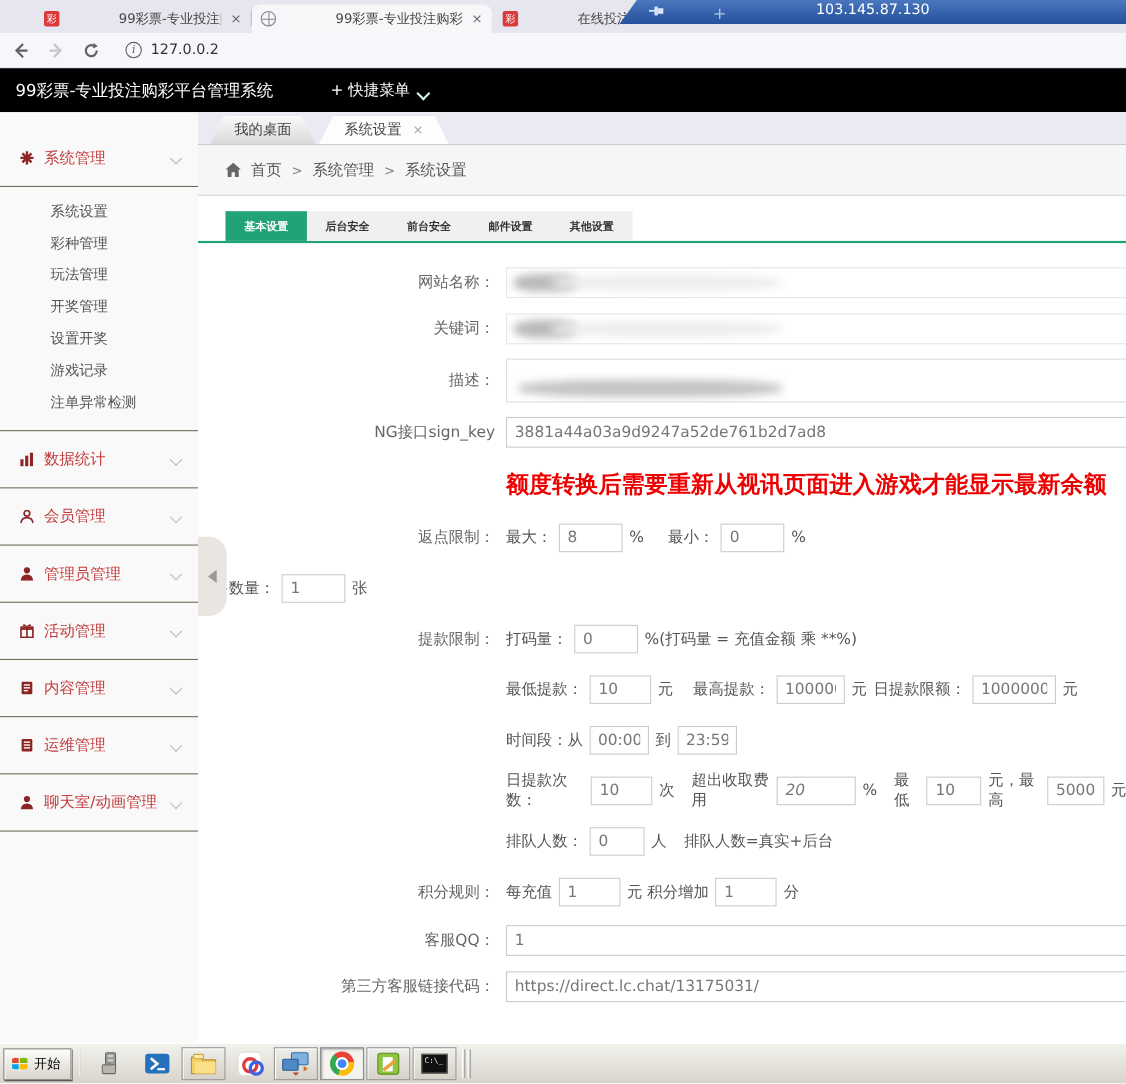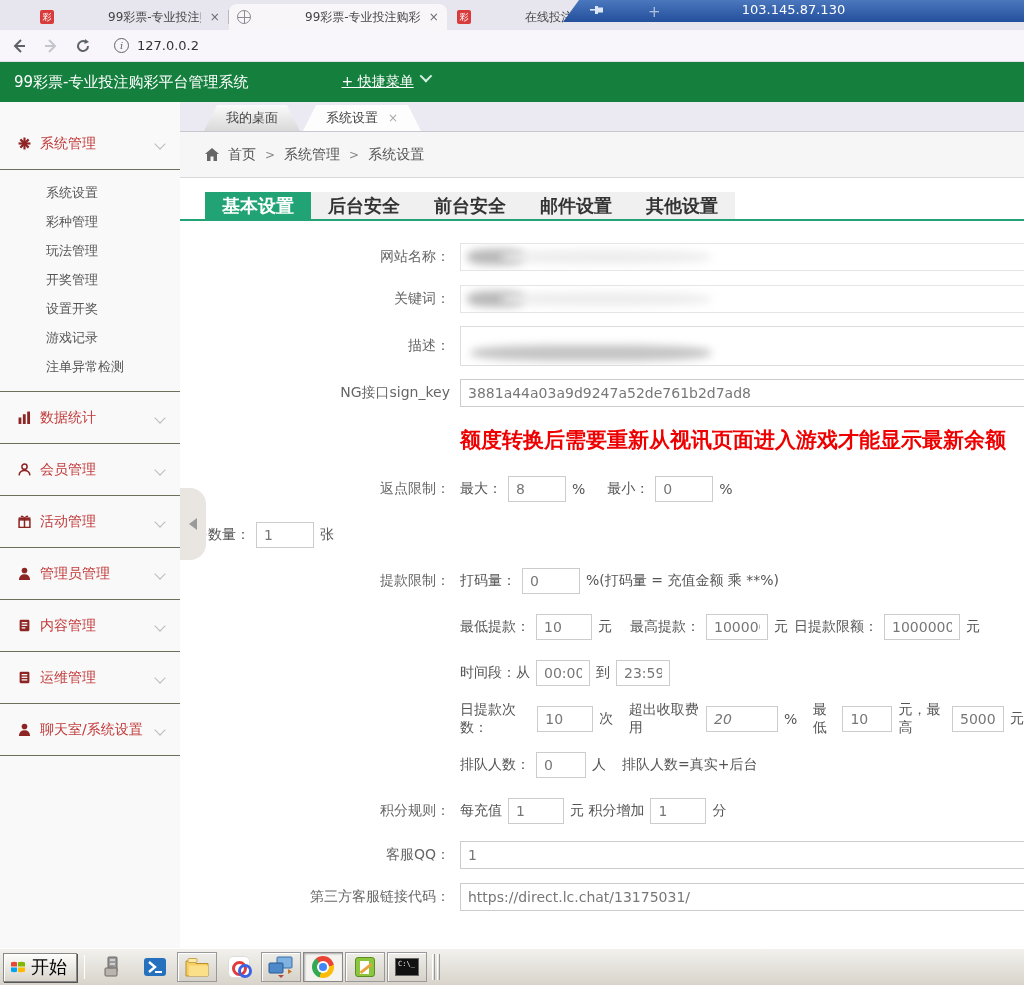--- a/index.html
+++ b/index.html
@@ -23,65 +23,65 @@
   .pin-icon { margin-left:26px; width:16px; height:12px; position:relative; }
   .ghost-x { position:absolute; left:553px; top:8px; color:rgba(255,255,255,.55); font-size:12px; }
   .ghost-plus { position:absolute; left:648px; top:3px; color:rgba(255,255,255,.6); font-size:15px; }
 
   .toolbar { position:absolute; left:0; top:30px; width:1024px; height:32px; background:#f8f6fa; border-bottom:1px solid #e2e0e6; display:flex; align-items:center; }
   .navbtn { width:26px; height:26px; display:flex; align-items:center; justify-content:center; margin-left:6px; }
   .info-badge { width:15px; height:15px; border-radius:50%; border:1.5px solid #5f6368; color:#5f6368; font-size:10px; display:flex; align-items:center; justify-content:center; margin:0 8px 0 18px; font-style:italic; font-family:"DejaVu Serif",serif; }
   .url { font-size:13px; color:#333; }
 
   
-  .appheader { position:absolute; left:0; top:62px; width:1024px; height:40px; background:#15803d; color:#fff; display:flex; align-items:center;gap:41px; }
+  .appheader { position:absolute; left:0; top:62px; width:1024px; height:40px; background:#000000; color:#fff; display:flex; align-items:center; }
   .apptitle { font-size:15px; margin-left:14px; }
-  .quickmenu { margin-left:52px; font-size:14px; display:flex; align-items:flex-start; gap:6px;text-decoration:underline; }
+  .quickmenu { margin-left:52px; font-size:14px; display:flex; align-items:flex-end; gap:6px; }
   .chev-down-w { width:9px; height:9px; border-right:2px solid #d8efe6; border-bottom:2px solid #d8efe6; transform:rotate(45deg) translateY(-2px); }
 
   
   .sidebar { position:absolute; left:0; top:102px; width:180px; height:846px; background:#f9f9f9; padding-top:16px; }
   .sgroup-h { height:52px; display:flex; align-items:center; padding:0 16px 0 18px; border-bottom:1px solid #6e6e5c; }
   .sgroup-h .glabel { color:#c23b3b; font-size:14px; margin-left:9px; }
   .sgroup-h .chev { margin-left:auto; width:8px; height:8px; border-right:1.5px solid #bbb; border-bottom:1.5px solid #bbb; transform:rotate(45deg); }
   .ssub { padding:8px 0 10px 0; border-bottom:1px solid #6e6e5c; }
   .ssub-item { height:29px; line-height:29px; padding-left:46px; font-size:13px; color:#555; }
   .sicon { width:13px; height:13px; flex:0 0 auto; }
   .collapse-handle { position:absolute; left:180px; top:488px; width:26px; height:72px; background:#e9e6e2; border-radius:0 16px 16px 0; z-index:5; display:flex; align-items:center; justify-content:center; }
   .collapse-handle .tri { width:0; height:0; border-top:6px solid transparent; border-bottom:6px solid transparent; border-right:8px solid #9a9a9a; }
 
   
   .main { position:absolute; left:180px; top:102px; width:844px; height:846px; overflow:hidden; background:#fff; }
-  .page-tabs { height:30px; background:#ebeaf2; display:flex; align-items:flex-end; padding-left:24px; border-bottom:1px solid #c9c8d0; }
+  .page-tabs { height:30px; background:#ebeaf2; display:flex; align-items:flex-end; padding-left:11px; border-bottom:1px solid #c9c8d0; }
   .ptab { height:26px; display:flex; align-items:center; justify-content:center; font-size:13px; color:#444; padding:0 22px; clip-path:polygon(13px 0,calc(100% - 13px) 0,100% 100%,0 100%); background:linear-gradient(#fafafa,#d9d9d9); filter:drop-shadow(0 0 1px #999); }
   .ptab.active { background:#fdfdfd; }
   .ptab .x { color:#aaa; font-size:12px; margin-left:10px; }
   .breadcrumb { height:46px; background:#f6f6f6; border-bottom:1px solid #d8d8d8; display:flex; align-items:center; padding-left:25px; font-size:14px; color:#555; gap:9px; }
   .bc-sep { color:#888; font-size:12px; }
 
   .settings-tabs { margin:14px 0 0 25px; display:inline-flex; background:#f0f0f0; }
-  .stab { height:27px; display:flex; align-items:center; padding:0 17px; font-size:18px; font-weight:bold; color:#333; }
+  .stab { height:27px; display:flex; align-items:center; padding:0 17px; font-size:10px; font-weight:bold; color:#333; }
   .stab.active { background:#21a376; color:#fff; }
   .green-rule { height:2px; background:#21a376; width:844px; }
 
   
   .form { padding-top:15px; }
   .form-row { display:flex; align-items:center; min-height:42px; }
   .form-label { width:280px; padding-right:10px; text-align:right; font-size:14px; color:#666; flex:0 0 auto; }
   .form-field { display:flex; align-items:center; gap:6px; font-size:14px; color:#555; }
   .inp { border:1px solid #ccc; height:26px; padding:0 7px; font-size:14px; color:#777; background:#fff; font-family:inherit; }
   .txa { border:1px solid #ddd; width:620px; height:40px; position:relative; overflow:hidden; }
   .blurbox { position:relative; width:620px; height:28px; border:1px solid #e5e5e5; overflow:hidden; }
   .smudge { position:absolute; border-radius:40%; filter:blur(4px); }
   .warning-row { min-height:52px; }
   .warning-text { margin-left:280px; color:#e00; font-size:21px; font-weight:bold; white-space:nowrap; }
 
   
   .taskbar { position:absolute; left:0; top:948px; width:1024px; height:37px; background:linear-gradient(#f2f1ed,#d8d4cb); border-top:1px solid #fff; display:flex; align-items:center; }
-  .startbtn { margin-left:3px; height:29px; padding:0 9px 0 6px; display:flex; align-items:center; gap:5px; background:linear-gradient(#fdfdfb,#d9d5cc); border:1px solid #888; box-shadow:inset 1px 1px 0 #fff, 1px 1px 0 #555; font-size:18px; color:#000; }
+  .startbtn { margin-left:3px; height:29px; padding:0 9px 0 6px; display:flex; align-items:center; gap:5px; background:linear-gradient(#fdfdfb,#d9d5cc); border:1px solid #888; box-shadow:inset 1px 1px 0 #fff, 1px 1px 0 #555; font-size:12px; color:#000; }
   .tb-sep { width:1px; height:24px; background:#9a968e; border-right:1px solid #fff; margin:0 7px; }
   .tb-item { width:40px; height:30px; display:flex; align-items:center; justify-content:center; margin:0 1px; border:1px solid transparent; }
   .tb-item.raised { border:1px solid #999; box-shadow:inset 1px 1px 0 #fff; background:linear-gradient(#eeede9,#d6d2c9); }
   .tb-item.pressed { border:1px solid #888; box-shadow:inset 1px 1px 2px #aaa; background:#f4f3f0; }
   .tb-grip { width:3px; height:26px; border-left:1px solid #fff; border-right:1px solid #999; margin-left:4px; }
   .tb-grip + .tb-grip { margin-left:2px; }
 
   .chrome-ball { width:22px; height:22px; border-radius:50%; background:conic-gradient(from -40deg,#ea4335 0 120deg,#fbbc05 120deg 240deg,#34a853 240deg 360deg); position:relative; }
   .chrome-ball:before { content:""; position:absolute; left:5px; top:5px; width:12px; height:12px; background:#fff; border-radius:50%; }
   .chrome-ball:after { content:""; position:absolute; left:7px; top:7px; width:8px; height:8px; background:#4285f4; border-radius:50%; }
@@ -191,38 +191,38 @@
     <div class="sgroup-h">
       <svg class="sicon" viewBox="0 0 12 12">
         <circle cx="6" cy="3.4" r="2.4" fill="none" stroke="#8e2525" stroke-width="1.4"></circle>
         <path d="M1 11.5 Q1.5 7 6 7 Q10.5 7 11 11.5" fill="none" stroke="#8e2525" stroke-width="1.4"></path>
       </svg>
       <span class="glabel">会员管理</span>
       <span class="chev"></span>
     </div>
     <div class="sgroup-h">
       <svg class="sicon" viewBox="0 0 12 12">
+        <circle cx="6" cy="3.2" r="2.6" fill="#8e2525"></circle>
+        <path d="M0.8 12 Q1.2 6.8 6 6.8 Q10.8 6.8 11.2 12 Z" fill="#8e2525"></path>
+      </svg>
+      <span class="glabel">管理员管理</span>
+      <span class="chev"></span>
+    </div>
+    <div class="sgroup-h">
+      <svg class="sicon" viewBox="0 0 12 12">
         <rect x="1" y="4.5" width="10" height="7" fill="none" stroke="#8e2525" stroke-width="1.4"></rect>
         <rect x="0.5" y="2.2" width="11" height="2" fill="#8e2525"></rect>
         <line x1="6" y1="2" x2="6" y2="11.5" stroke="#8e2525" stroke-width="1.4"></line>
         <path d="M6 2 Q3.5 -0.8 2.5 1.2 Q2 2.6 6 2 M6 2 Q8.5 -0.8 9.5 1.2 Q10 2.6 6 2" fill="#8e2525"></path>
       </svg>
       <span class="glabel">活动管理</span>
       <span class="chev"></span>
     </div>
     <div class="sgroup-h">
       <svg class="sicon" viewBox="0 0 12 12">
-        <circle cx="6" cy="3.2" r="2.6" fill="#8e2525"></circle>
-        <path d="M0.8 12 Q1.2 6.8 6 6.8 Q10.8 6.8 11.2 12 Z" fill="#8e2525"></path>
-      </svg>
-      <span class="glabel">管理员管理</span>
-      <span class="chev"></span>
-    </div>
-    <div class="sgroup-h">
-      <svg class="sicon" viewBox="0 0 12 12">
         <rect x="1.5" y="0.8" width="9" height="10.4" rx="1" fill="#8e2525"></rect>
         <rect x="3.4" y="2.8" width="5.2" height="1.2" fill="#f9f9f9"></rect>
         <rect x="3.4" y="5.2" width="5.2" height="1.2" fill="#f9f9f9"></rect>
         <rect x="3.4" y="7.6" width="3.4" height="1.2" fill="#f9f9f9"></rect>
       </svg>
       <span class="glabel">内容管理</span>
       <span class="chev"></span>
     </div>
     <div class="sgroup-h">
       <svg class="sicon" viewBox="0 0 12 12">
@@ -232,21 +232,21 @@
         <rect x="3.4" y="7.6" width="5.2" height="1.2" fill="#f9f9f9"></rect>
       </svg>
       <span class="glabel">运维管理</span>
       <span class="chev"></span>
     </div>
     <div class="sgroup-h">
       <svg class="sicon" viewBox="0 0 12 12">
         <circle cx="6" cy="3.2" r="2.6" fill="#8e2525"></circle>
         <path d="M0.8 12 Q1.2 6.8 6 6.8 Q10.8 6.8 11.2 12 Z" fill="#8e2525"></path>
       </svg>
-      <span class="glabel">聊天室/系统设置</span>
+      <span class="glabel">聊天室/动画管理</span>
       <span class="chev"></span>
     </div>
   </div>
 <div class="collapse-handle">
   <span class="tri"></span>
 </div>
 
 <div class="main">
   <div class="page-tabs">
     <div class="ptab" style="width:96px;margin-right:3px;">

